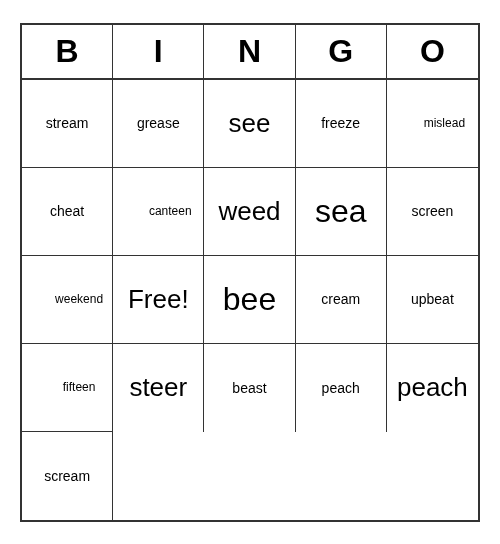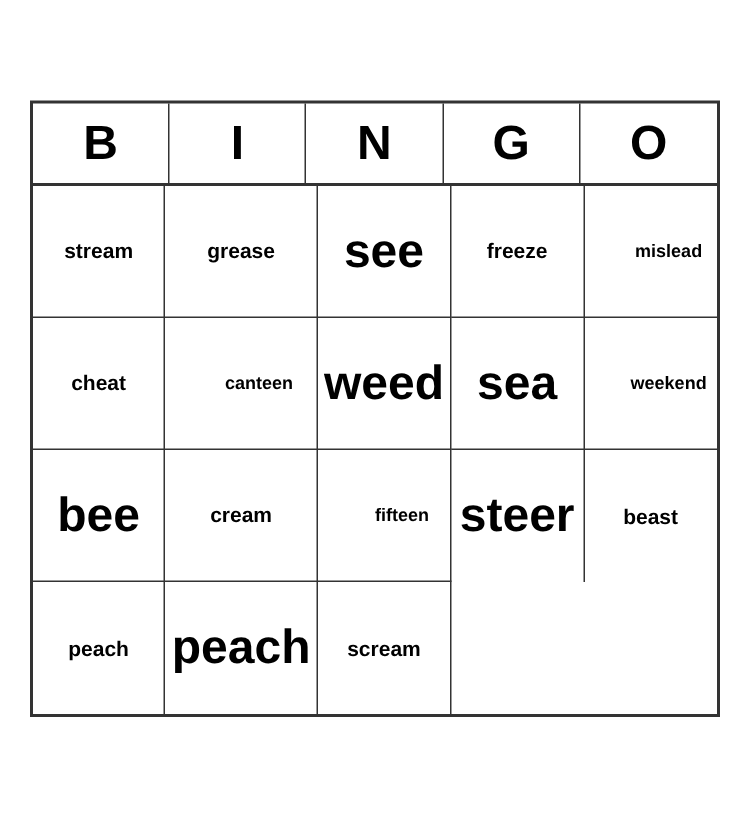--- a/index.html
+++ b/index.html
@@ -60,30 +60,29 @@
     .bingo-cell:nth-child(5n) {
       border-right: none;
     }
 
     .bingo-cell:nth-last-child(-n+5) {
       border-bottom: none;
     }
 
     .cell-text {
       font-size: 14px;
-      font-weight: bold;
     }
 
     .cell-text.small {
       font-size: 12px;
       padding-left: 24px;
     }
 
     .cell-text.large {
-      font-size: 32px;
+      font-size: 26px;
     }
 
     .cell-text.xlarge {
       font-size: 32px;
     }
   </style>
 </head>
 <body>
 
 <div class="bingo-card">
@@ -116,27 +115,36 @@
       <div class="bingo-cell">
         <span class="cell-text small">canteen</span>
       </div>
       <div class="bingo-cell">
         <span class="cell-text large">weed</span>
       </div>
       <div class="bingo-cell">
         <span class="cell-text xlarge">sea</span>
       </div>
       <div class="bingo-cell">
+        <span class="cell-text">screen</span>
+      </div>
+      <div class="bingo-cell">
         <span class="cell-text small">weekend</span>
+      </div>
+      <div class="bingo-cell">
+        <span class="cell-text large">Free!</span>
       </div>
       <div class="bingo-cell">
         <span class="cell-text xlarge">bee</span>
       </div>
       <div class="bingo-cell">
         <span class="cell-text">cream</span>
+      </div>
+      <div class="bingo-cell">
+        <span class="cell-text">upbeat</span>
       </div>
       <div class="bingo-cell">
         <span class="cell-text small">fifteen</span>
       </div>
       <div class="bingo-cell">
         <span class="cell-text large">steer</span>
       </div>
       <div class="bingo-cell">
         <span class="cell-text">beast</span>
       </div>

